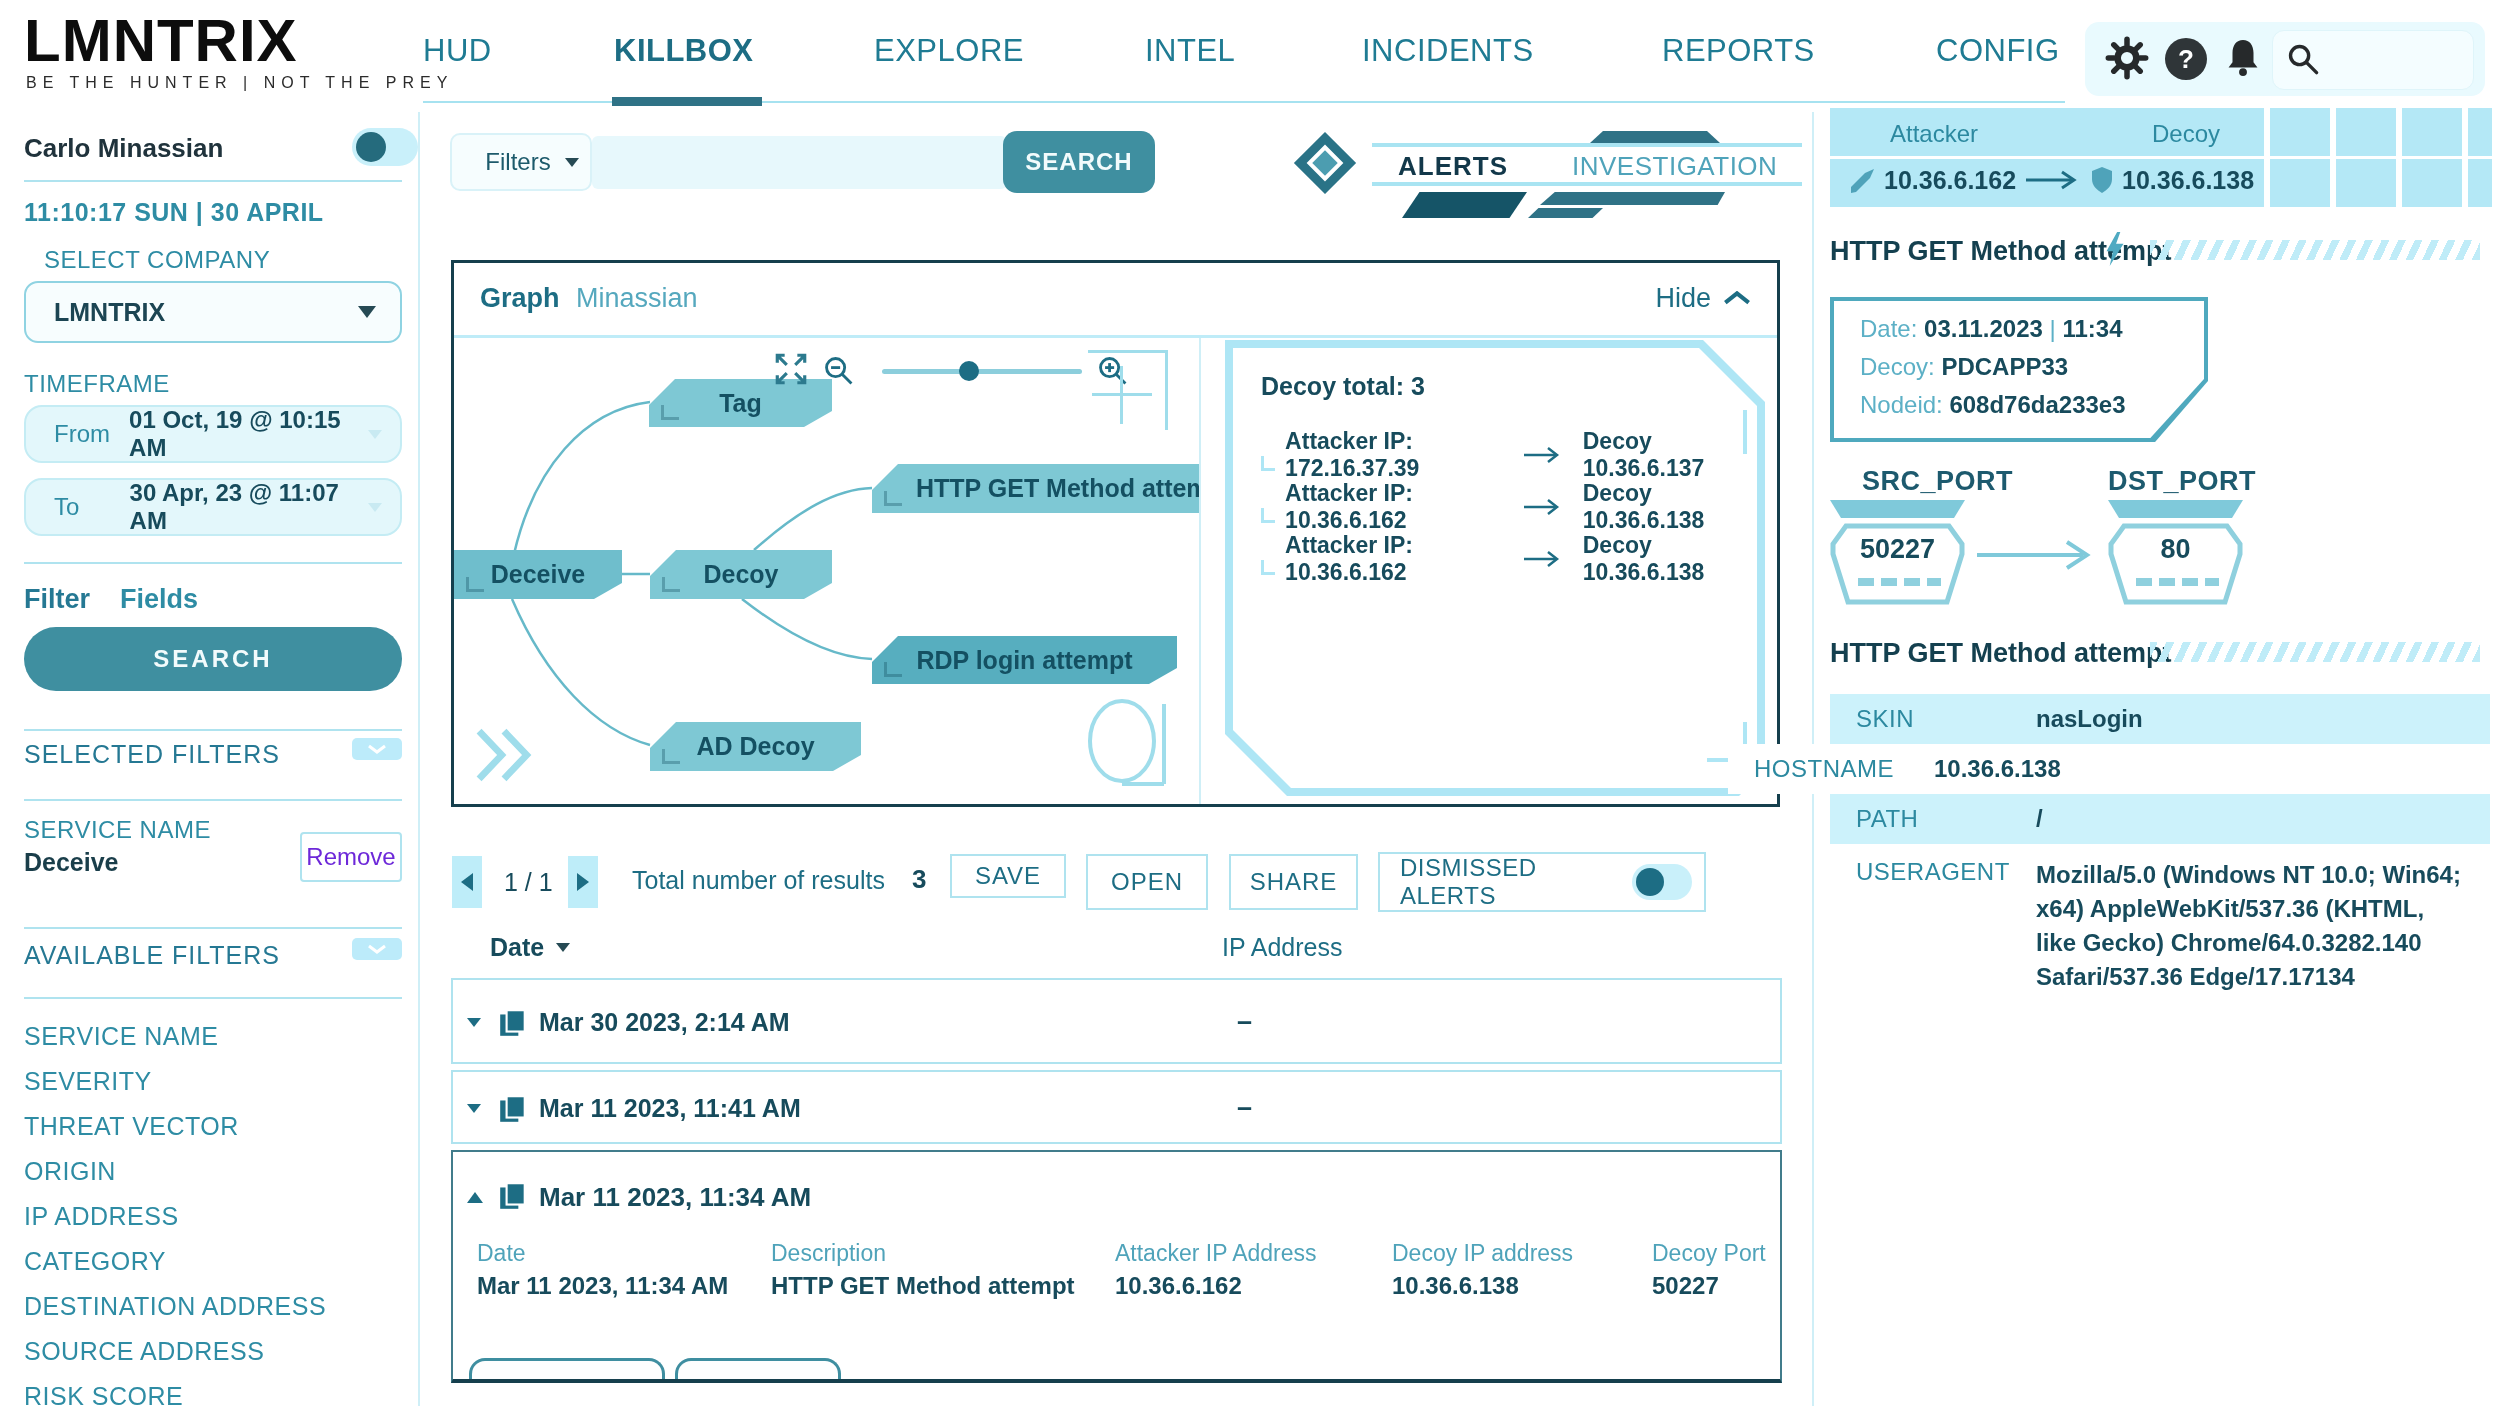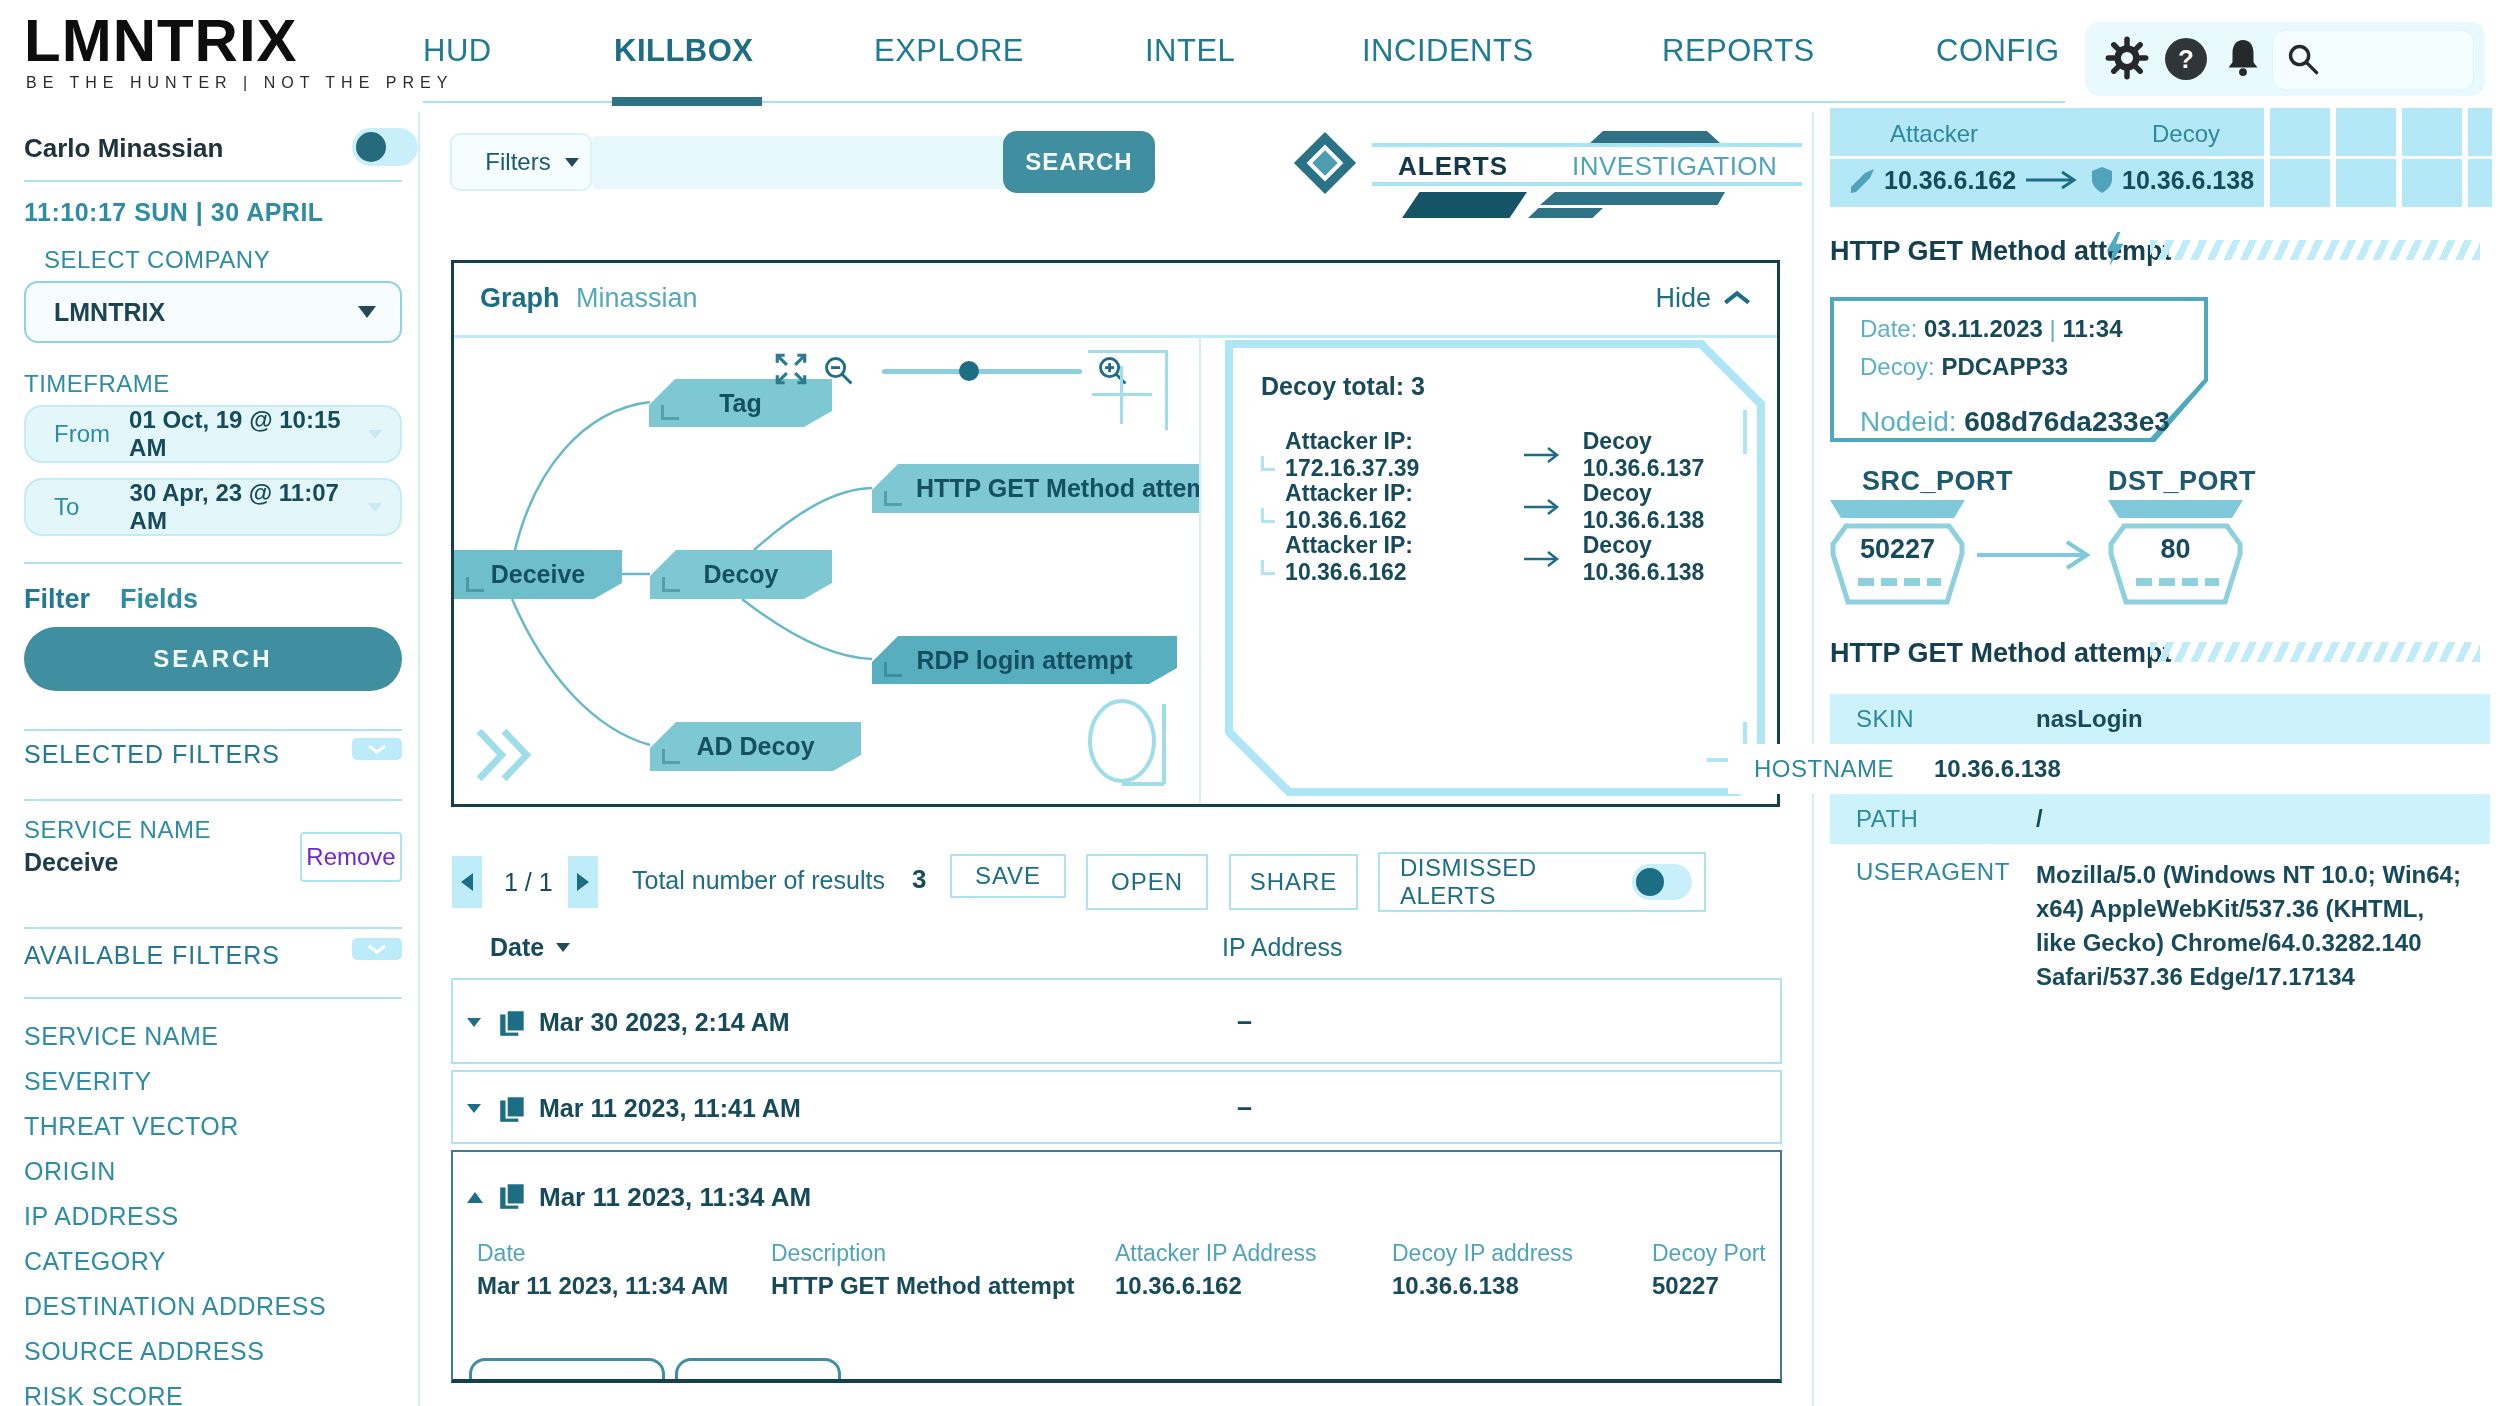--- a/index.html
+++ b/index.html
@@ -394,21 +394,21 @@
     <div class="abs" style="left:30px;top:18px;font-size:24px;">
       <span style="color:#5CB0C6;">Date:</span>
       <span style="font-weight:bold;color:#174B5C;">03.11.2023</span>
       <span style="color:#5CB0C6;">|</span>
       <span style="font-weight:bold;color:#174B5C;">11:34</span>
     </div>
     <div class="abs" style="left:30px;top:56px;font-size:24px;">
       <span style="color:#5CB0C6;">Decoy:</span>
       <span style="font-weight:bold;color:#174B5C;">PDCAPP33</span>
     </div>
-    <div class="abs" style="left:30px;top:94px;font-size:28px;margin-top:15px;">
+    <div class="abs" style="left:30px;top:94px;font-size:24px;">
       <span style="color:#5CB0C6;">Nodeid:</span>
       <span style="font-weight:bold;color:#174B5C;">608d76da233e3</span>
     </div>
   </div>
 
   <div class="abs" style="left:1862px;top:466px;font-size:27px;font-weight:bold;color:#1D5A6E;letter-spacing:.5px;">SRC_PORT</div>
   <div class="abs" style="left:2108px;top:466px;font-size:27px;font-weight:bold;color:#1D5A6E;letter-spacing:.5px;">DST_PORT</div>
 
   <div class="abs" style="left:1830px;top:500px;">
     <svg viewBox="0 0 135 108" width="135" height="108">

